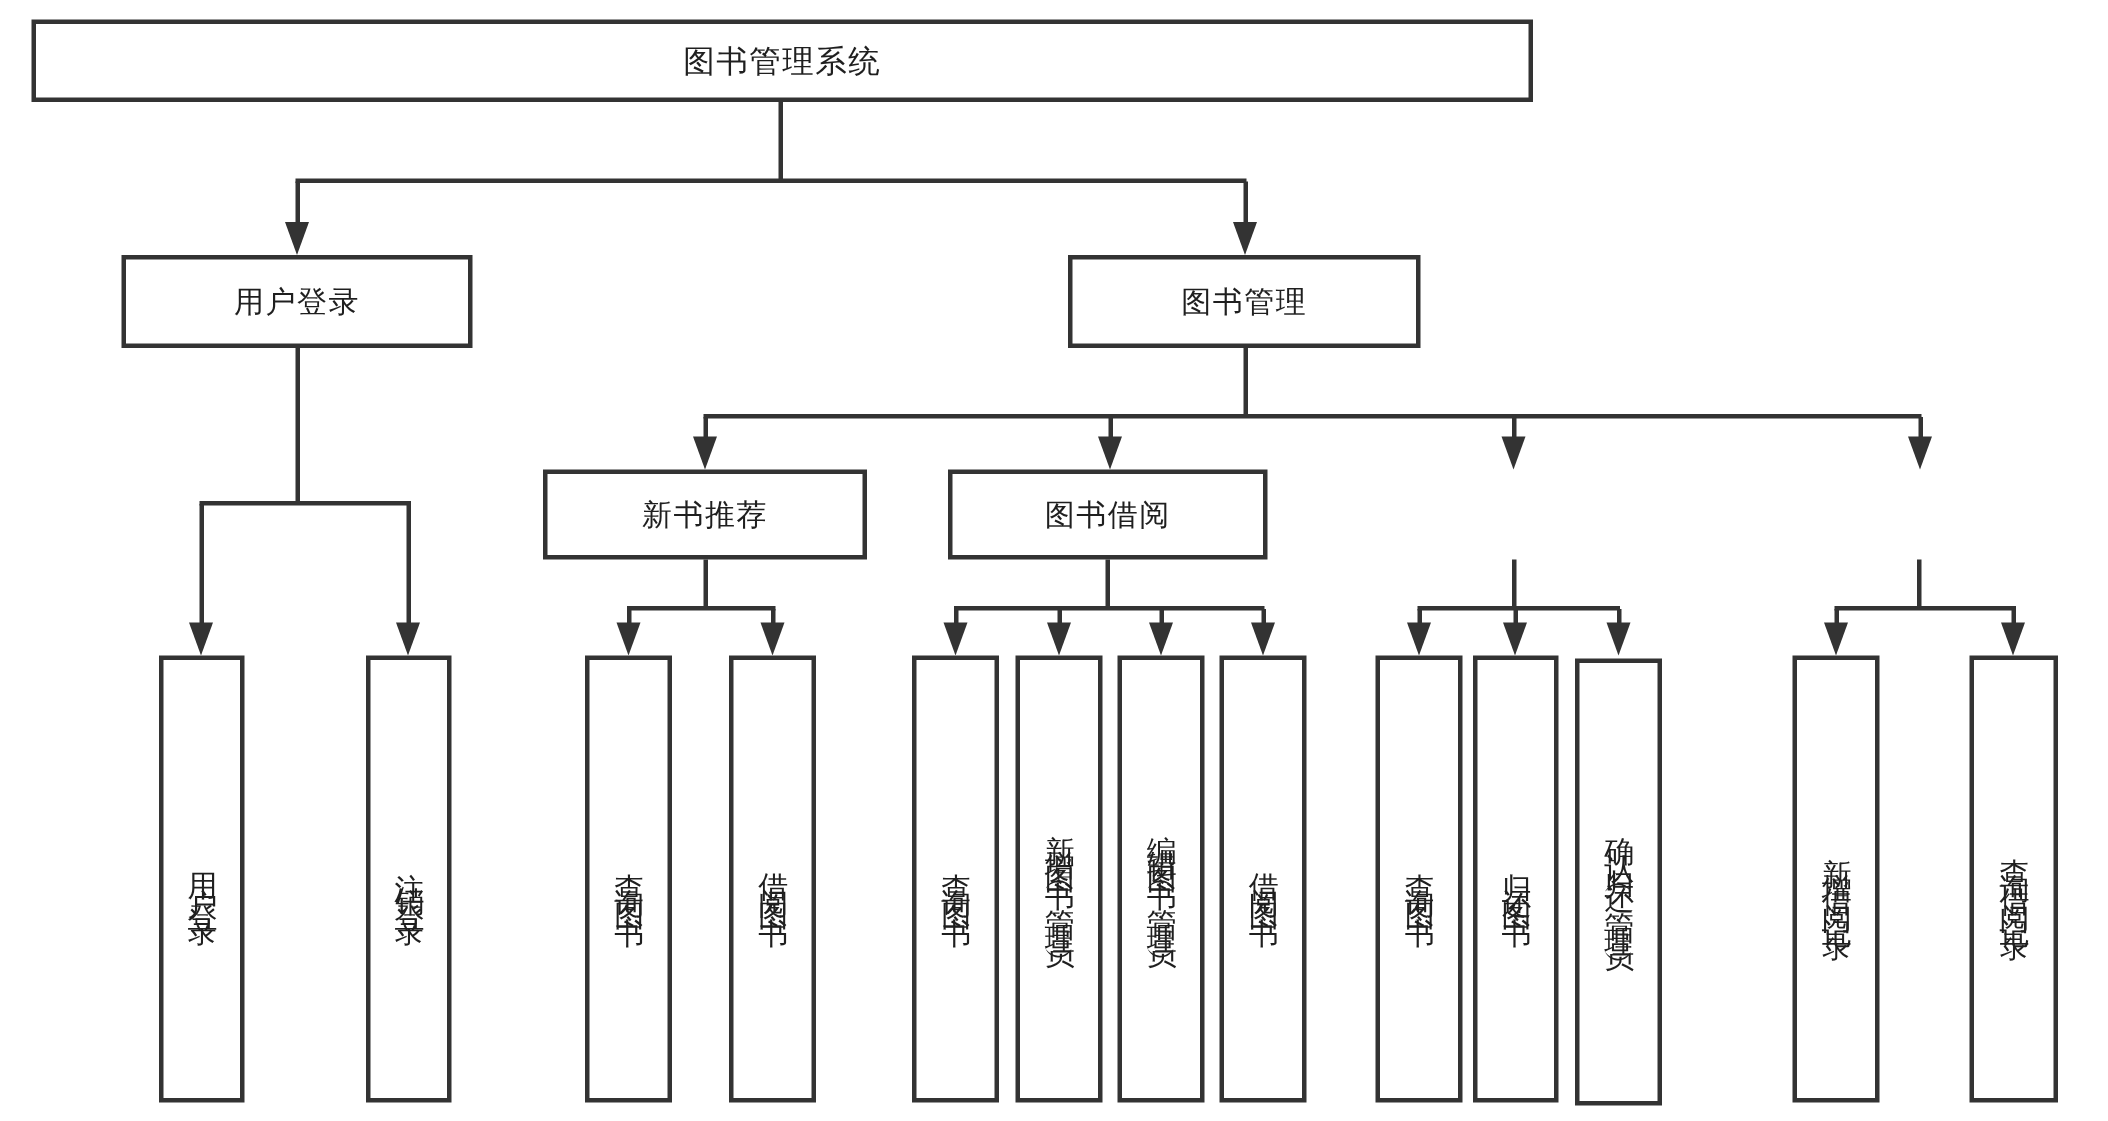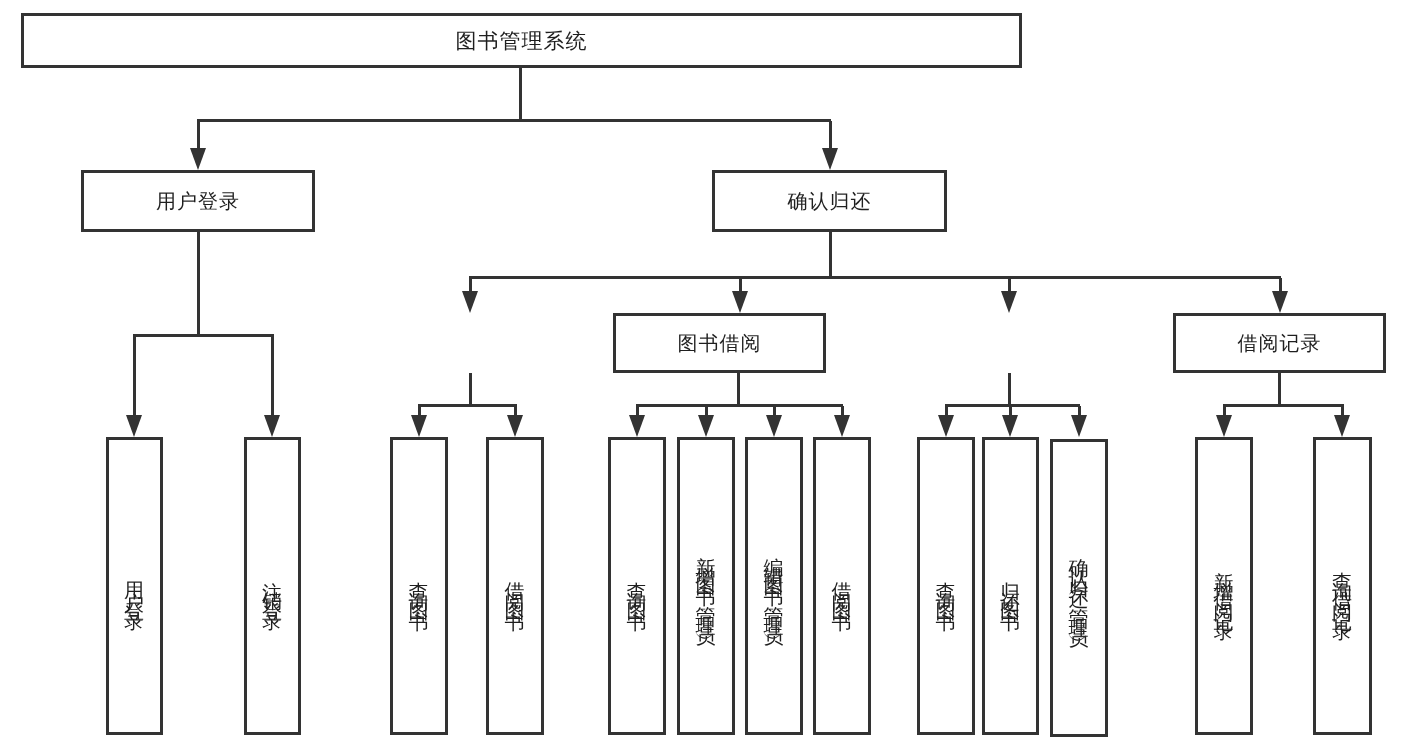--- a/index.html
+++ b/index.html
@@ -40,42 +40,42 @@
   <div class="hbox" style="left:21px;top:13px;width:1001px;height:55px;font-size:21px;">图书管理系统</div>
 
   <div class="vline" style="left:519px;top:68px;height:53px;"></div>
   <div class="hline" style="left:197px;top:119px;width:634px;"></div>
   <div class="vline" style="left:197px;top:121px;height:30px;"></div>
   <div class="arrow" style="left:190px;top:148px;"></div>
   <div class="vline" style="left:829px;top:121px;height:30px;"></div>
   <div class="arrow" style="left:822px;top:148px;"></div>
 
   <div class="hbox" style="left:81px;top:170px;width:234px;height:62px;">用户登录</div>
-  <div class="hbox" style="left:712px;top:170px;width:235px;height:62px;">确认归还</div>
+  <div class="hbox" style="left:712px;top:170px;width:235px;height:62px;">图书管理</div>
 
   <div class="vline" style="left:197px;top:232px;height:104px;"></div>
   <div class="hline" style="left:133px;top:334px;width:141px;"></div>
   <div class="vline" style="left:133px;top:336px;height:81px;"></div>
   <div class="arrow" style="left:126px;top:415px;"></div>
   <div class="vline" style="left:271px;top:336px;height:81px;"></div>
   <div class="arrow" style="left:264px;top:415px;"></div>
 
   <div class="vline" style="left:829px;top:232px;height:46px;"></div>
   <div class="hline" style="left:469px;top:276px;width:812px;"></div>
   <div class="vline" style="left:469px;top:278px;height:14px;"></div>
   <div class="arrow" style="left:462px;top:291px;"></div>
   <div class="vline" style="left:739px;top:278px;height:14px;"></div>
   <div class="arrow" style="left:732px;top:291px;"></div>
   <div class="vline" style="left:1008px;top:278px;height:14px;"></div>
   <div class="arrow" style="left:1001px;top:291px;"></div>
   <div class="vline" style="left:1279px;top:278px;height:14px;"></div>
   <div class="arrow" style="left:1272px;top:291px;"></div>
 
-  <div class="hbox" style="left:613px;top:313px;width:213px;height:60px;">图书借阅</div>
-  <div class="hbox" style="left:1173px;top:313px;width:213px;height:60px;">借阅记录</div>
+  <div class="hbox" style="left:362px;top:313px;width:216px;height:60px;">新书推荐</div>
+  <div class="hbox" style="left:632px;top:313px;width:213px;height:60px;">图书借阅</div>
 
   <div class="vline" style="left:469px;top:373px;height:33px;"></div>
   <div class="hline" style="left:418px;top:404px;width:99px;"></div>
   <div class="vline" style="left:418px;top:406px;height:11px;"></div>
   <div class="arrow" style="left:411px;top:415px;"></div>
   <div class="vline" style="left:514px;top:406px;height:11px;"></div>
   <div class="arrow" style="left:507px;top:415px;"></div>
 
   <div class="vline" style="left:737px;top:373px;height:33px;"></div>
   <div class="hline" style="left:636px;top:404px;width:207px;"></div>

